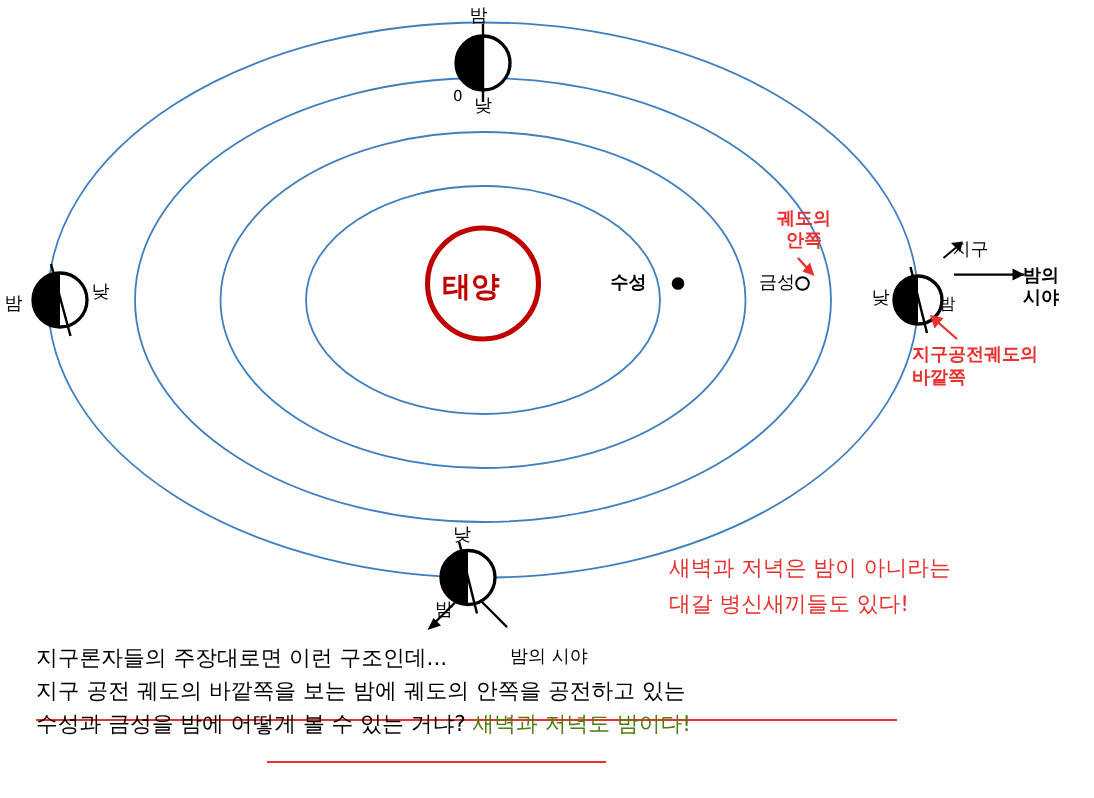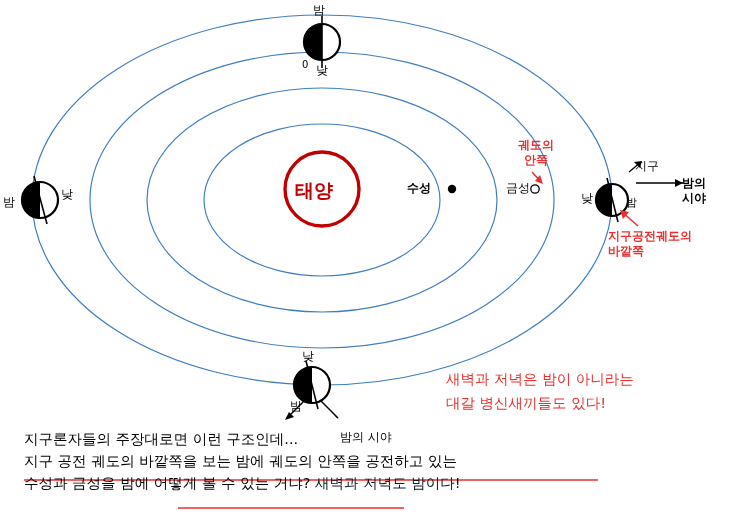--- a/index.html
+++ b/index.html
@@ -145,17 +145,17 @@
 
   <div class="note-red" style="left:446px;top:367px;">
     <div>새벽과 저녁은 밤이 아니라는</div>
     <div>대갈 병신새끼들도 있다!</div>
   </div>
 
   <div class="bottom-text" style="left:24px;top:428px;">
     <div>지구론자들의  주장대로면  이런  구조인데...</div>
     <div>지구  공전  궤도의  바깥쪽을  보는  밤에  궤도의  안쪽을  공전하고  있는</div>
     <div>
-      <span>수성과  금성을  밤에  어떻게  볼  수  있는  거냐?</span><span style="color:#0f172a;"> 새벽과  저녁도  밤이다!</span>
+      <span>수성과  금성을  밤에  어떻게  볼  수  있는  거냐?</span><span style="color:#4d7c0f;"> 새벽과  저녁도  밤이다!</span>
     </div>
   </div>
 
 </div>
 
 </body></html>

